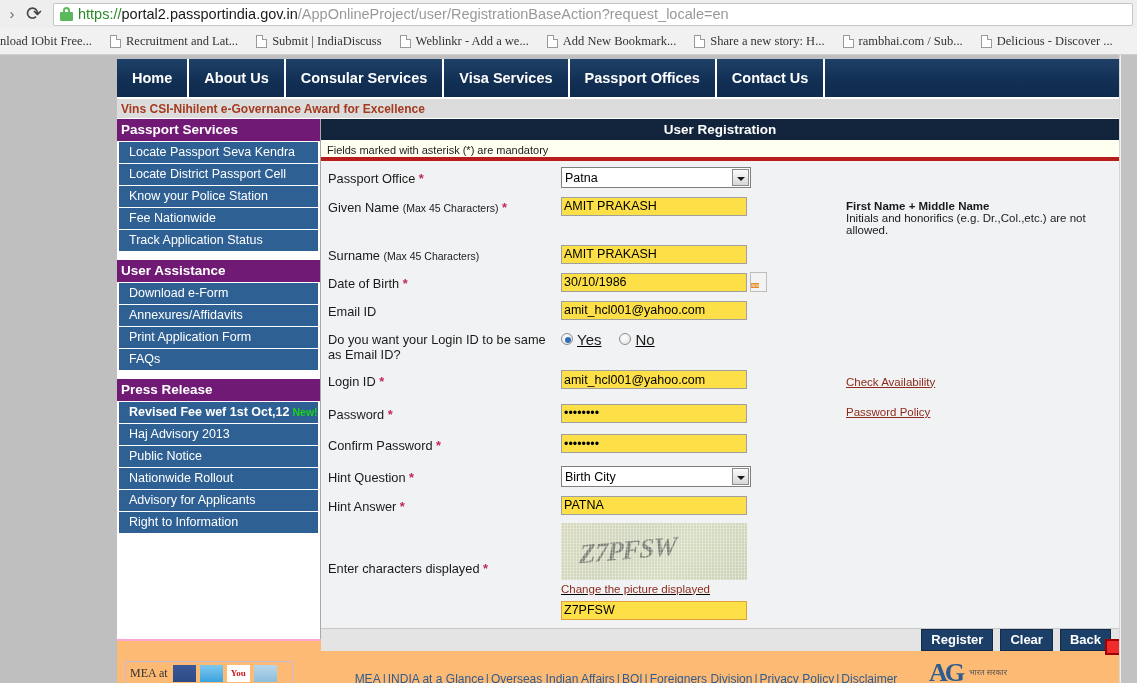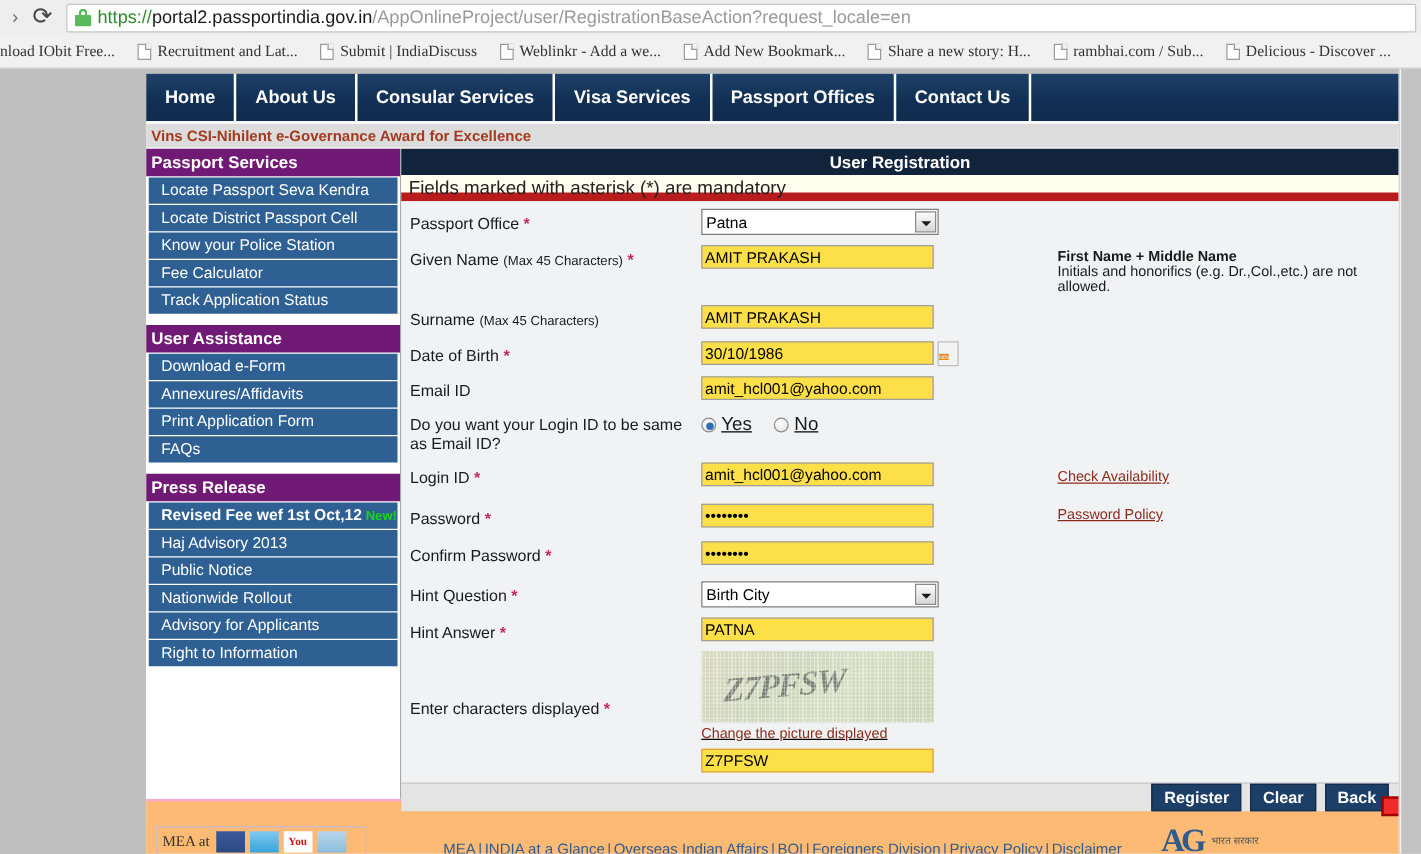--- a/index.html
+++ b/index.html
@@ -208,26 +208,26 @@
     background: #11243c;
     color: #ffffff;
     font-size: 13.5px;
     font-weight: bold;
     text-align: center;
     height: 21px;
     line-height: 21px;
   }
   #mandatory-note {
     background: #ffffef;
-    font-size: 15px;
+    font-size: 11px;
     color: #222;
     height: 21px;
     line-height: 21px;
     padding-left: 6px;
-    border-bottom: 7px solid #b91c1c;
+    border-bottom: 4px solid #b91c1c;
   }
   #form-area {
     flex: 1;
     background: #f1f2f4;
     padding: 6px 0 0 0;
     position: relative;
   }
 
   .frow {
     display: flex;
@@ -521,21 +521,21 @@
 
     <div id="content">
 
       <div id="sidebar">
 
         <div class="side-block">
           <div class="side-head">Passport Services</div>
           <div class="side-item">Locate Passport Seva Kendra</div>
           <div class="side-item">Locate District Passport Cell</div>
           <div class="side-item">Know your Police Station</div>
-          <div class="side-item">Fee Calculator</div>
+          <div class="side-item">Fee Nationwide</div>
           <div class="side-item">Track Application Status</div>
         </div>
 
         <div class="side-block">
           <div class="side-head">User Assistance</div>
           <div class="side-item">Download e-Form</div>
           <div class="side-item">Annexures/Affidavits</div>
           <div class="side-item">Print Application Form</div>
           <div class="side-item">FAQs</div>
         </div>

